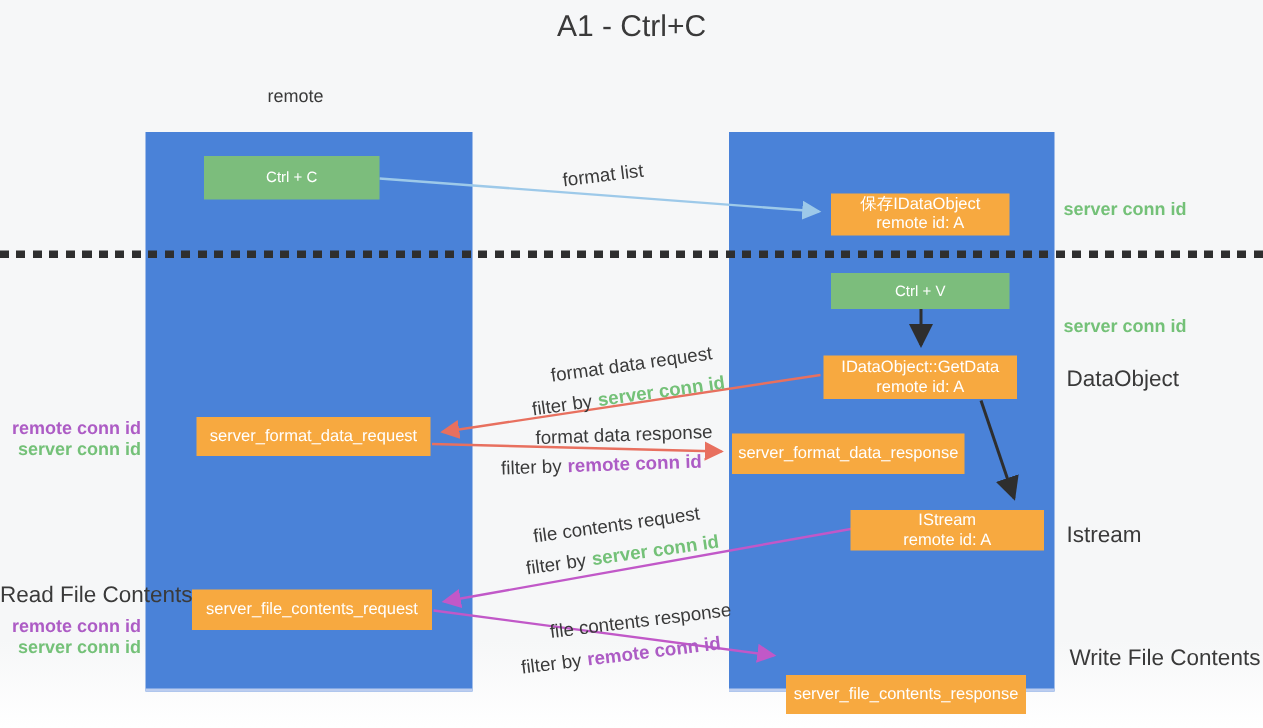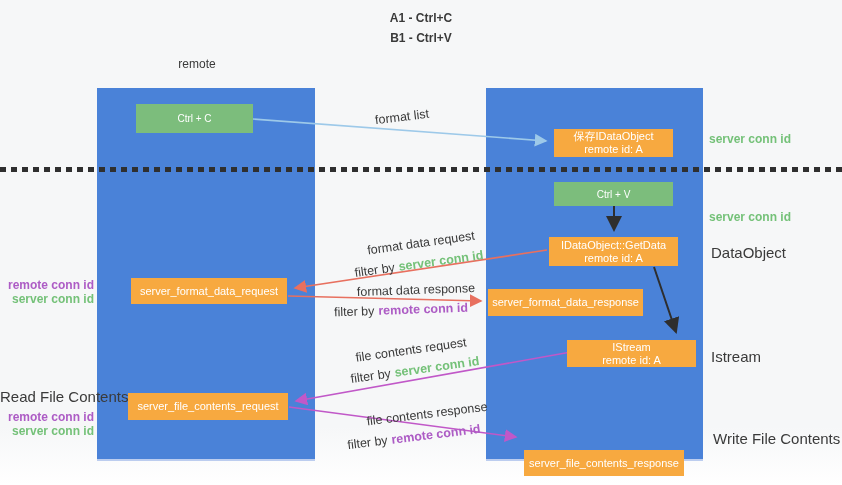--- a/index.html
+++ b/index.html
@@ -4,21 +4,21 @@
 <style>
   html,body{margin:0;padding:0;}
   body{
     width:842px;height:485px;position:relative;overflow:hidden;
     font-family:"Liberation Sans",sans-serif;
     background:linear-gradient(#f6f7f8 0%,#f6f7f8 88%,#ffffff 100%);
   }
   .abs{position:absolute;}
   .title{
     left:0;right:0;top:8px;text-align:center;
-    font-size:12px;line-height:20px;color:#3a3a3a;font-weight:bold;
+    font-size:20px;line-height:20px;color:#3a3a3a;
   }
   .col-header{
     font-size:12px;line-height:14px;color:#3a3a3a;text-align:center;width:120px;
   }
   .lifeline{
     background:#4a82d8;border-bottom:2px solid #bccdef;
   }
   .dotted{
     left:0;top:167px;width:842px;height:5px;z-index:6;
     background:repeating-linear-gradient(90deg,#2f2f2f 0 6px,transparent 6px 11px);
@@ -39,21 +39,20 @@
   .purple-t{color:#ad5cc5;font-weight:bold;}
   .side{z-index:7;font-size:12px;white-space:nowrap;}
   .side.plain{color:#3a3a3a;font-size:15px;}
   .left-stack{left:0;width:94px;text-align:right;line-height:14px;font-size:12px;}
 </style>
 </head>
 <body>
 
 <div class="abs title">
   <div>A1 - Ctrl+C</div>
-  <div>B1 - Ctrl+V</div>
 </div>
 
 <div class="abs col-header" style="left:137px;top:57px;">
   <div>remote</div>
 </div>
 <div class="abs col-header" style="left:539px;top:57px;margin-top:40px;">
   <div>B1</div>
   <div>connection</div>
 </div>
 

